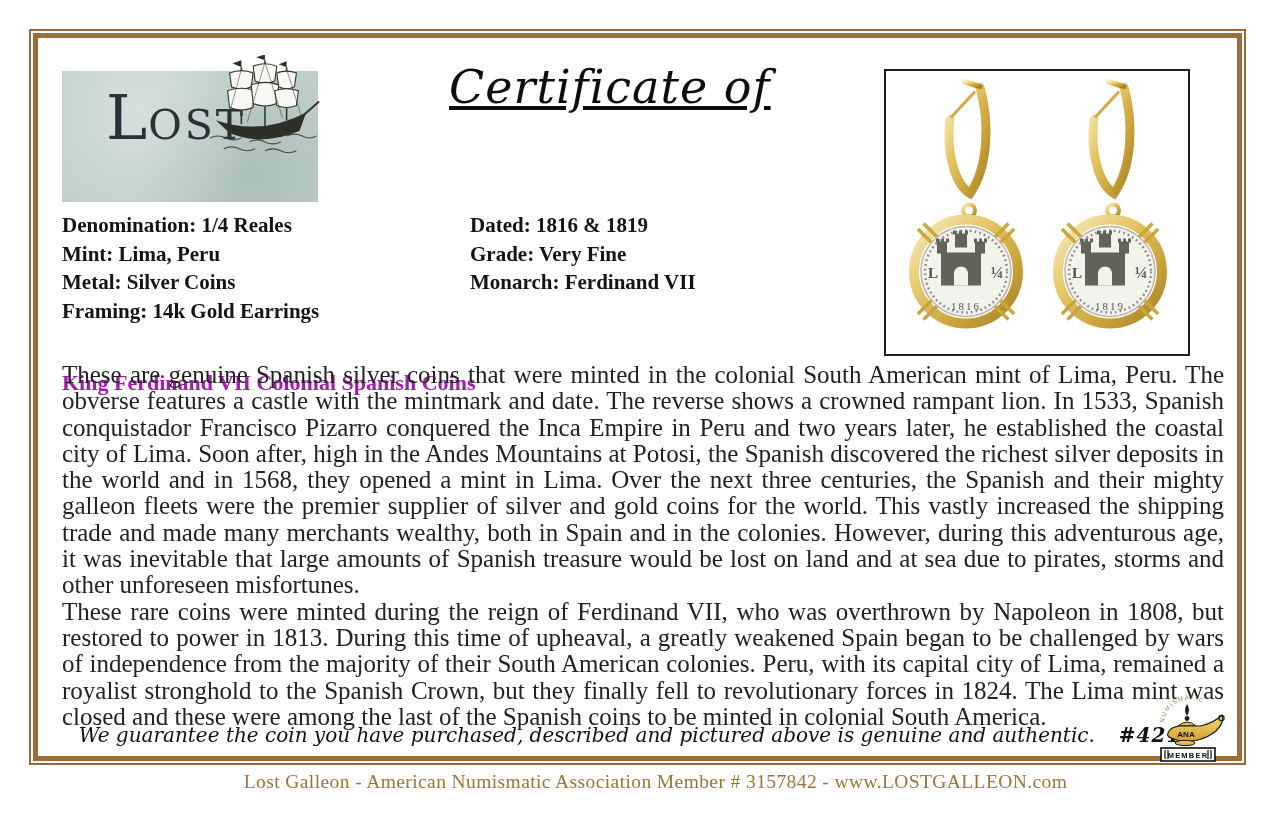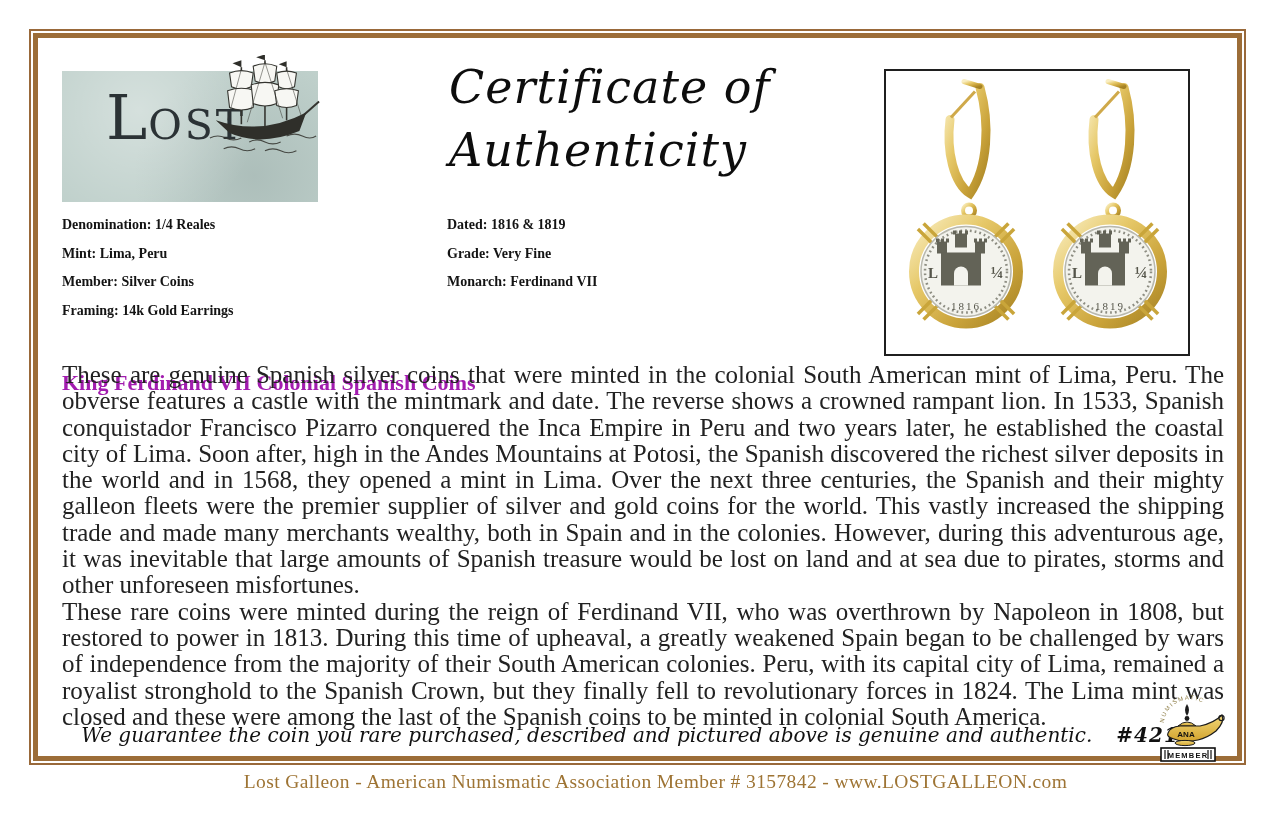--- a/index.html
+++ b/index.html
@@ -25,27 +25,27 @@
   .logo-text { position:absolute; left:0; top:0; width:100%; color:#2b3235; font-family:"DejaVu Serif", serif; }
   .logo-row1 { margin:10px 0 0 44px; height:58px; white-space:nowrap; }
   .logo-row2 { margin:-10px 0 0 16px; white-space:nowrap; }
   .logo-big   { font-size:62px; letter-spacing:1px; }
   .logo-small { font-size:41px; letter-spacing:3px; }
   .ship { position:absolute; right:-4px; top:-16px; width:118px; height:104px; }
 
   
   .title {
     position:absolute; left:449px; top:56px; font-family:"DejaVu Serif", serif;
-    font-style:italic; font-size:46px; line-height:63px; color:#0d0d0d; letter-spacing:1px;
-  }
-
-  
-  .details { position:absolute; font-size:14px; font-weight:bold; line-height:28.5px; color:#141414; }
+    font-style:italic; font-size:46px; line-height:63px; color:#0d0d0d; letter-spacing:1px;text-decoration:underline;
+  }
+
+  
+  .details { position:absolute; font-size:21px; font-weight:bold; line-height:28.5px; color:#141414; }
   .details-left  { left:62px;  top:211px; }
-  .details-right { left:447px; top:211px; }
+  .details-right { left:470px; top:211px; }
 
   
   .photo {
     position:absolute; left:884px; top:69px; width:306px; height:287px;
     border:2px solid #1f1f1f; background:#ffffff;
   }
 
   
   .body-heading { position:absolute; left:62px; top:349px; font-size:22px; font-weight:bold; color:#a21caf;margin-top:21px; }
   .body-text {
@@ -115,27 +115,26 @@
         <path d="M 46,88 Q 54,84 62,88 T 78,88"></path>
         <path d="M 84,82 Q 92,78 100,82 T 114,82"></path>
         <path d="M 20,95 Q 28,91 36,95 T 52,95"></path>
         <path d="M 62,97 Q 70,93 78,97 T 94,97"></path>
       </g>
     </svg>
   </div>
 
   <div class="title">
     <div>Certificate of</div>
-    <div>Authenticity</div>
   </div>
 
   <div class="details details-left">
     <div><span>Denomination:</span> <span>1/4 Reales</span></div>
     <div><span>Mint:</span> <span>Lima, Peru</span></div>
-    <div><span>Member:</span> <span>Silver Coins</span></div>
+    <div><span>Metal:</span> <span>Silver Coins</span></div>
     <div><span>Framing:</span> <span>14k Gold Earrings</span></div>
   </div>
 
   <div class="details details-right">
     <div><span>Dated:</span> <span>1816 &amp; 1819</span></div>
     <div><span>Grade:</span> <span>Very Fine</span></div>
     <div><span>Monarch:</span> <span>Ferdinand VII</span></div>
   </div>
 
   <div class="photo">
@@ -249,21 +248,21 @@
     </svg>
   </div>
 
   <div class="body-heading">King Ferdinand VII Colonial Spanish Coins</div>
   <div class="body-text">
     <p>These are genuine Spanish silver coins that were minted in the colonial South American mint of Lima, Peru. The obverse features a castle with the mintmark and date. The reverse shows a crowned rampant lion. In 1533, Spanish conquistador Francisco Pizarro conquered the Inca Empire in Peru and two years later, he established the coastal city of Lima. Soon after, high in the Andes Mountains at Potosi, the Spanish discovered the richest silver deposits in the world and in 1568, they opened a mint in Lima. Over the next three centuries, the Spanish and their mighty galleon fleets were the premier supplier of silver and gold coins for the world. This vastly increased the shipping trade and made many merchants wealthy, both in Spain and in the colonies. However, during this adventurous age, it was inevitable that large amounts of Spanish treasure would be lost on land and at sea due to pirates, storms and other unforeseen misfortunes.</p>
     <p>These rare coins were minted during the reign of Ferdinand VII, who was overthrown by Napoleon in 1808, but restored to power in 1813. During this time of upheaval, a greatly weakened Spain began to be challenged by wars of independence from the majority of their South American colonies. Peru, with its capital city of Lima, remained a royalist stronghold to the Spanish Crown, but they finally fell to revolutionary forces in 1824. The Lima mint was closed and these were among the last of the Spanish coins to be minted in colonial South America.</p>
   </div>
 
   <div class="guarantee-line">
-    <span>We guarantee the coin you rare purchased, described and pictured above is genuine and authentic.</span><span class="cert-number">#4215</span>
+    <span>We guarantee the coin you have purchased, described and pictured above is genuine and authentic.</span><span class="cert-number">#4215</span>
   </div>
 
   <svg class="ana-badge" viewBox="0 0 80 72">
     <defs>
       <linearGradient id="goldB" x1="0" y1="0" x2="0" y2="1">
         <stop offset="0" stop-color="#f2d878"></stop>
         <stop offset="1" stop-color="#d2a32e"></stop>
       </linearGradient>
       <path id="anaArc" d="M 14,30 A 26,26 0 0 1 56,12" fill="none"></path>
     </defs>

